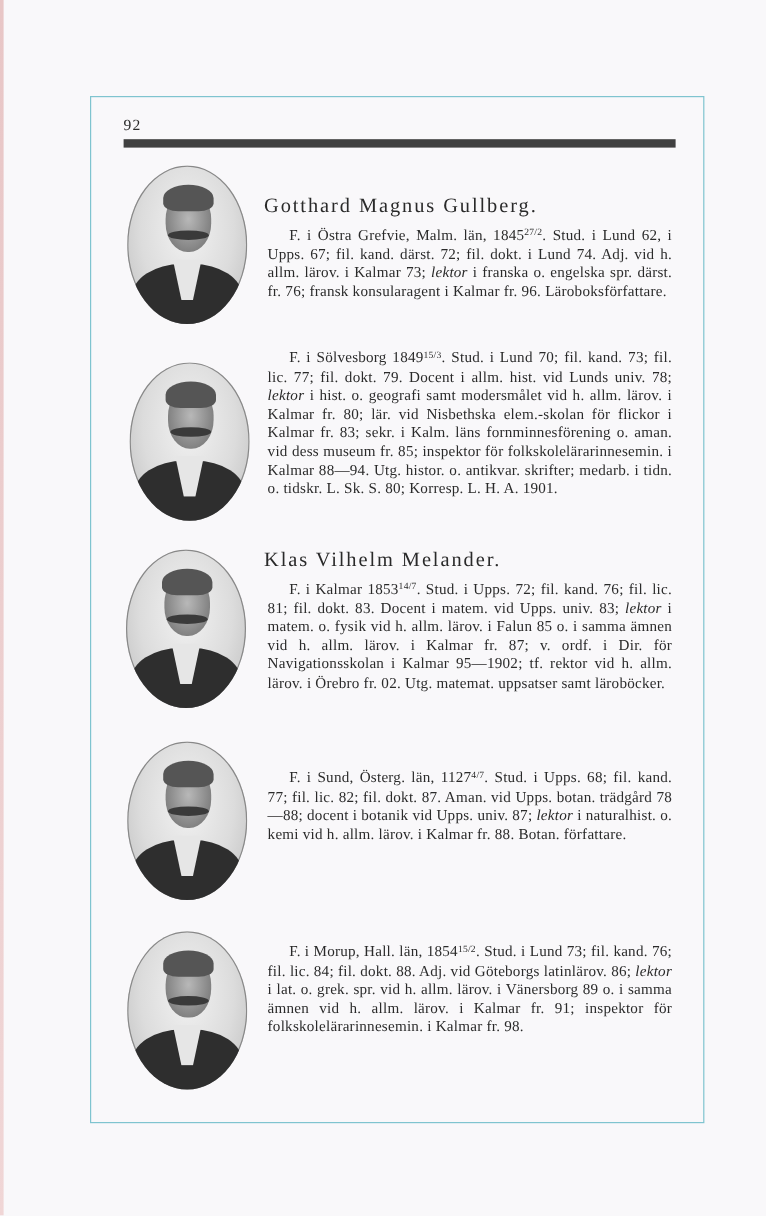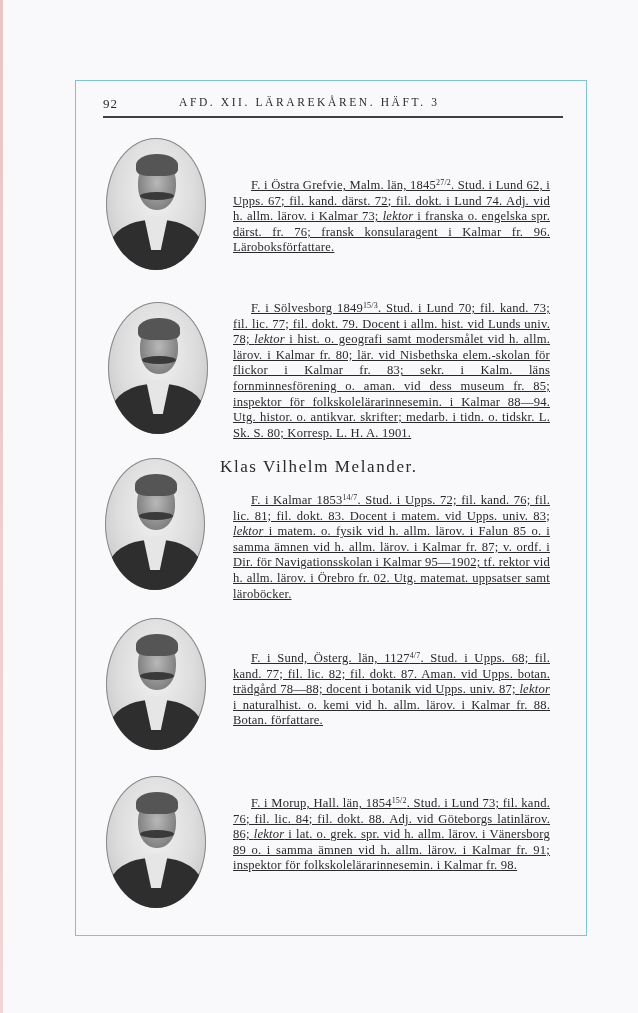--- a/index.html
+++ b/index.html
@@ -19,21 +19,21 @@
       position: absolute;
       left: 75px; top: 80px;
       width: 512px; height: 856px;
       border: 1.5px solid #7fc4cf;
       box-sizing: border-box;
     }
     .running-head {
       position: absolute;
       left: 103px; top: 96px;
       width: 460px; height: 20px;
-      border-bottom: 2px solid #404040;
+      border-bottom: 7px solid #404040;
       font-family: "Liberation Serif", serif;
       font-size: 13px;
     }
     .page-number { position: absolute; left: 0; top: 0; letter-spacing: 1px; }
     .running-title {
       position: absolute; left: 76px; top: 0;
       letter-spacing: 2.6px;
       font-size: 11.5px;
       text-transform: uppercase;
     }
@@ -78,47 +78,46 @@
       letter-spacing: 1.6px;
       margin: 0 0 4px 0;
       font-weight: normal;
     }
     .bio {
       font-family: "Liberation Serif", serif;
       font-size: 12.6px;
       line-height: 15.6px;
       text-align: justify;
       text-indent: 18px;
-      margin: 13px;
+      margin: 3px;
       letter-spacing: 0.2px;
-      text-decoration: underline;
     }
     .bio em { font-style: italic; }
     sup.date { font-size: 8px; vertical-align: 4px; }
   </style>
 </head>
 <body>
 
 <div class="edge-left"></div>
 <div class="frame"></div>
 
 <div class="running-head">
   <span class="page-number">92</span>
-  <span class="running-title">AFD. XII. LÄRAREKÅREN. HÄFT. 3</span>
 </div>
 
 <div class="entry">
   <div class="portrait" style="left:106px; top:138px;">
     <div class="body"></div>
       <div class="collar"></div>
       <div class="head"></div>
       <div class="hair"></div>
       <div class="mustache"></div>
   </div>
   <div class="text-block" style="top:162px;">
+    <h2 class="name">Gotthard Magnus Gullberg.</h2>
     <p class="bio"><span>F. i Östra Grefvie, Malm. län, 1845</span><sup class="date">27/2</sup><span>. Stud. i Lund 62, i Upps. 67; fil. kand. därst. 72; fil. dokt. i Lund 74. Adj. vid h. allm. lärov. i Kalmar 73; </span><em>lektor</em><span> i franska o. engelska spr. därst. fr. 76; fransk konsularagent i Kalmar fr. 96. Läroboksförfattare.</span></p>
   </div>
 </div>
 
 <div class="entry">
   <div class="portrait" style="left:108px; top:302px;">
     <div class="body"></div>
       <div class="collar"></div>
       <div class="head"></div>
       <div class="hair"></div>

